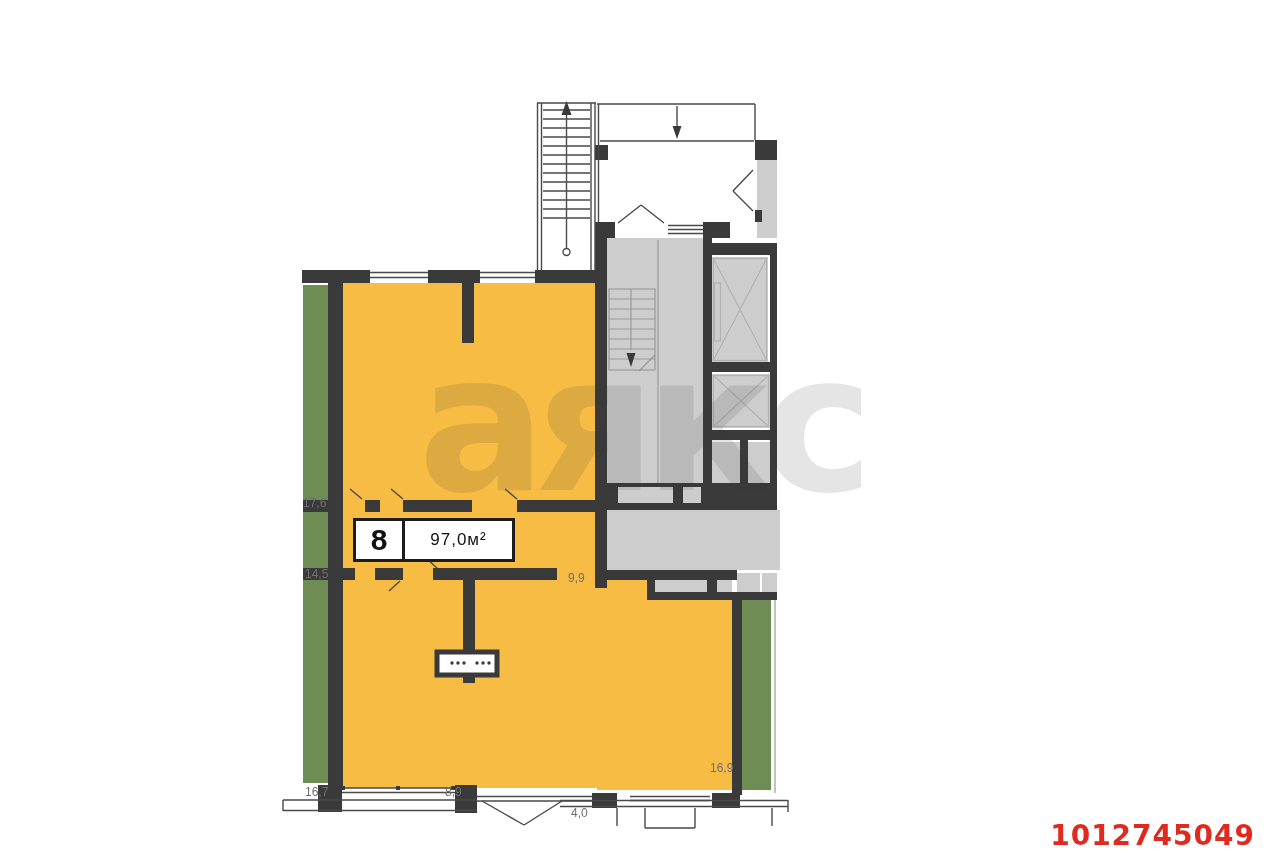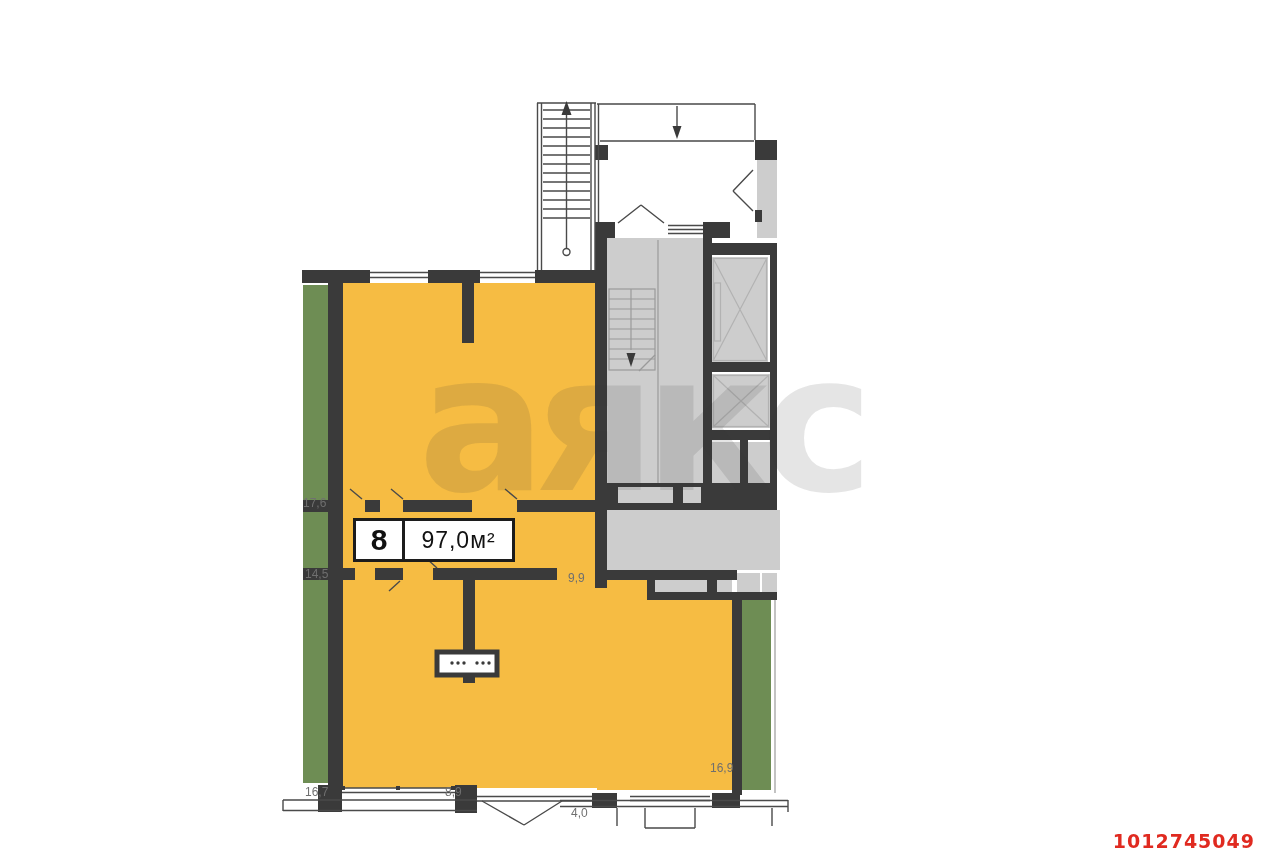--- a/index.html
+++ b/index.html
@@ -12,28 +12,28 @@
   svg .gy{fill:var(--common-fill,#cdcdcd);}
   svg .ln{stroke:#4a4a4a;stroke-width:1.4;fill:none;}
   svg .lt{stroke:#9a9a9a;stroke-width:1.2;fill:none;}
   svg .lx{stroke:#b2b2b2;stroke-width:1.2;fill:none;}
   .dim{position:absolute;font-size:12px;color:#6f6f6f;white-space:nowrap;margin-top:20px;}
   .unit-label{position:absolute;display:flex;background:#fff;border:3px solid #1c1c1c;
               box-sizing:border-box;z-index:5;}
   .unit-num{width:46px;display:flex;align-items:center;justify-content:center;
             font-size:30px;font-weight:bold;color:#111;}
   .unit-area{flex:1;display:flex;align-items:center;justify-content:center;
-             border-left:3px solid #1c1c1c;font-size:23px;color:#111;letter-spacing:1px;}
+             border-left:3px solid #1c1c1c;font-size:17px;color:#111;letter-spacing:1px;}
   .watermark{position:absolute;left:418px;top:330px;z-index:3;
              font-family:"DejaVu Sans", sans-serif;font-weight:bold;
              font-size:190px;line-height:1;letter-spacing:-12px;
              color:rgba(55,55,55,0.13);pointer-events:none;text-align:right;}
   .listing-id{position:absolute;right:25px;bottom:8px;z-index:6;
               font-family:"DejaVu Sans", sans-serif;font-weight:bold;
-              font-size:19px;letter-spacing:1px;color:var(--id-red,#e02a20);}
+              font-size:28px;letter-spacing:1px;color:var(--id-red,#e02a20);}
   .lbl{z-index:4;}
 </style>
 </head>
 <body>
 
 <div id="stage">
 
   <svg class="abs" style="left:0;top:0" width="1280" height="860" viewBox="0 0 1280 860">
 
     <g>

